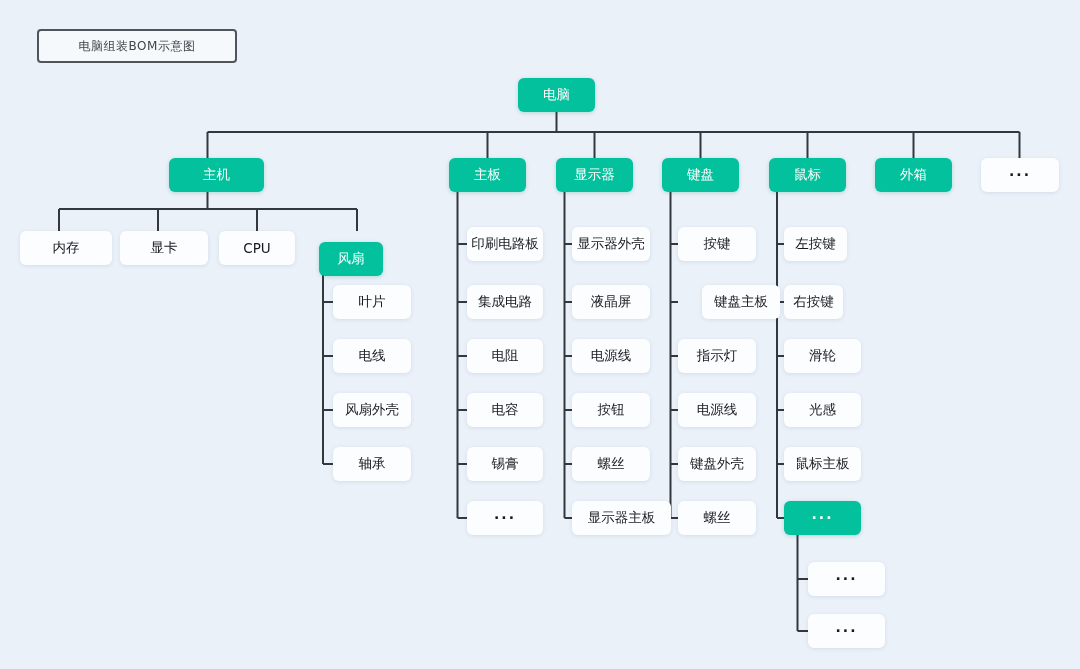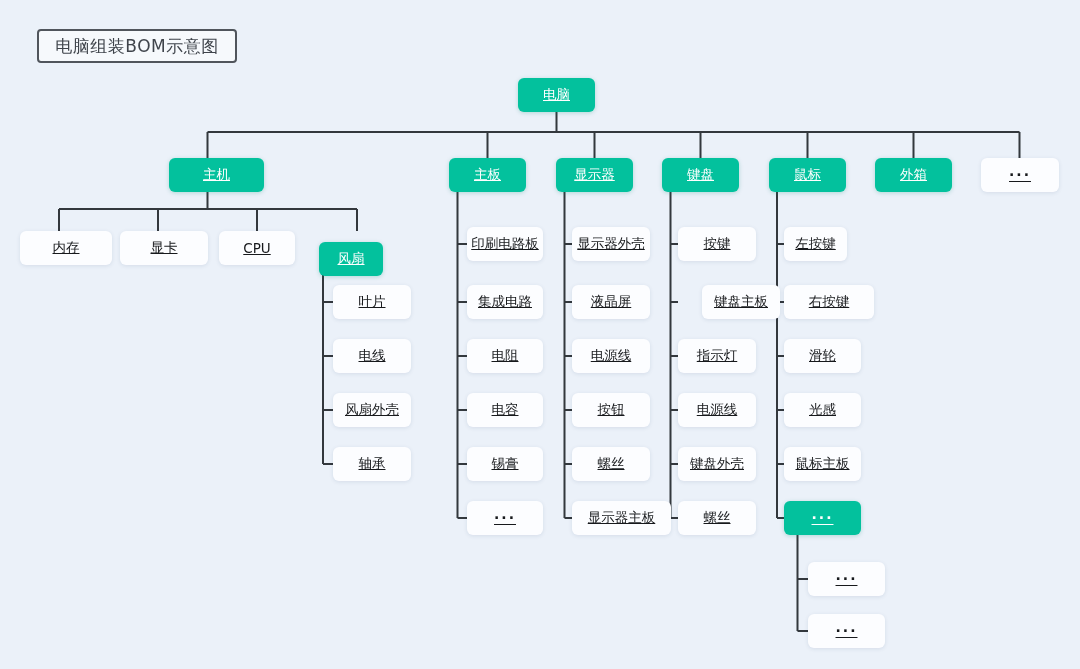--- a/index.html
+++ b/index.html
@@ -5,27 +5,27 @@
   html,body{margin:0;padding:0;background:#ebf1f9;}
   .stage{
     position:relative;width:1080px;height:669px;background:#ebf1f9;
     font-family:"DejaVu Sans","Liberation Sans",sans-serif;overflow:hidden;
   }
   .wires{position:absolute;left:0;top:0;width:1080px;height:669px;}
   .wires path{stroke:#33383d;stroke-width:2;fill:none;}
   .title-box{
     position:absolute;left:37px;top:29px;width:200px;height:34px;
     border:2px solid #50555c;border-radius:4px;background:rgba(255,255,255,0.55);
-    color:#3f444b;font-size:17px;font-weight:500;letter-spacing:0.5px;
+    color:#3f444b;font-size:12px;font-weight:500;letter-spacing:0.5px;
     display:flex;align-items:center;justify-content:center;box-sizing:border-box;
   }
   .node{
     position:absolute;height:34px;border-radius:6px;box-sizing:border-box;
     display:flex;align-items:center;justify-content:center;
-    font-size:13.5px;white-space:nowrap;cursor:default;text-decoration:underline;
+    font-size:13.5px;white-space:nowrap;cursor:default;
   }
   .node.white{background:#fcfdff;color:#17191c;box-shadow:0 1px 4px rgba(20,45,90,0.10);}
   .node.green{background:#03c19d;color:#ffffff;box-shadow:0 1px 4px rgba(3,140,115,0.25);}
   .node.more{font-weight:700;letter-spacing:2px;font-size:14px;}
 </style>
 </head>
 <body>
 
 <div class="stage">
 
@@ -77,21 +77,21 @@
   <div class="node white" style="left:572px;top:501px;width:99px">显示器主板</div>
 
   <div class="node white" style="left:678px;top:227px;width:78px">按键</div>
   <div class="node white" style="left:702px;top:285px;width:78px">键盘主板</div>
   <div class="node white" style="left:678px;top:339px;width:78px">指示灯</div>
   <div class="node white" style="left:678px;top:393px;width:78px">电源线</div>
   <div class="node white" style="left:678px;top:447px;width:78px">键盘外壳</div>
   <div class="node white" style="left:678px;top:501px;width:78px">螺丝</div>
 
   <div class="node white" style="left:784px;top:227px;width:63px">左按键</div>
-  <div class="node white" style="left:784px;top:285px;width:90px">右按键</div>
+  <div class="node white" style="left:784px;top:285px;width:59px">右按键</div>
   <div class="node white" style="left:784px;top:339px;width:77px">滑轮</div>
   <div class="node white" style="left:784px;top:393px;width:77px">光感</div>
   <div class="node white" style="left:784px;top:447px;width:77px">鼠标主板</div>
   <div class="node green more" style="left:784px;top:501px;width:77px">···</div>
 
   <div class="node white more" style="left:808px;top:562px;width:77px">···</div>
   <div class="node white more" style="left:808px;top:614px;width:77px">···</div>
 
 </div>
 

